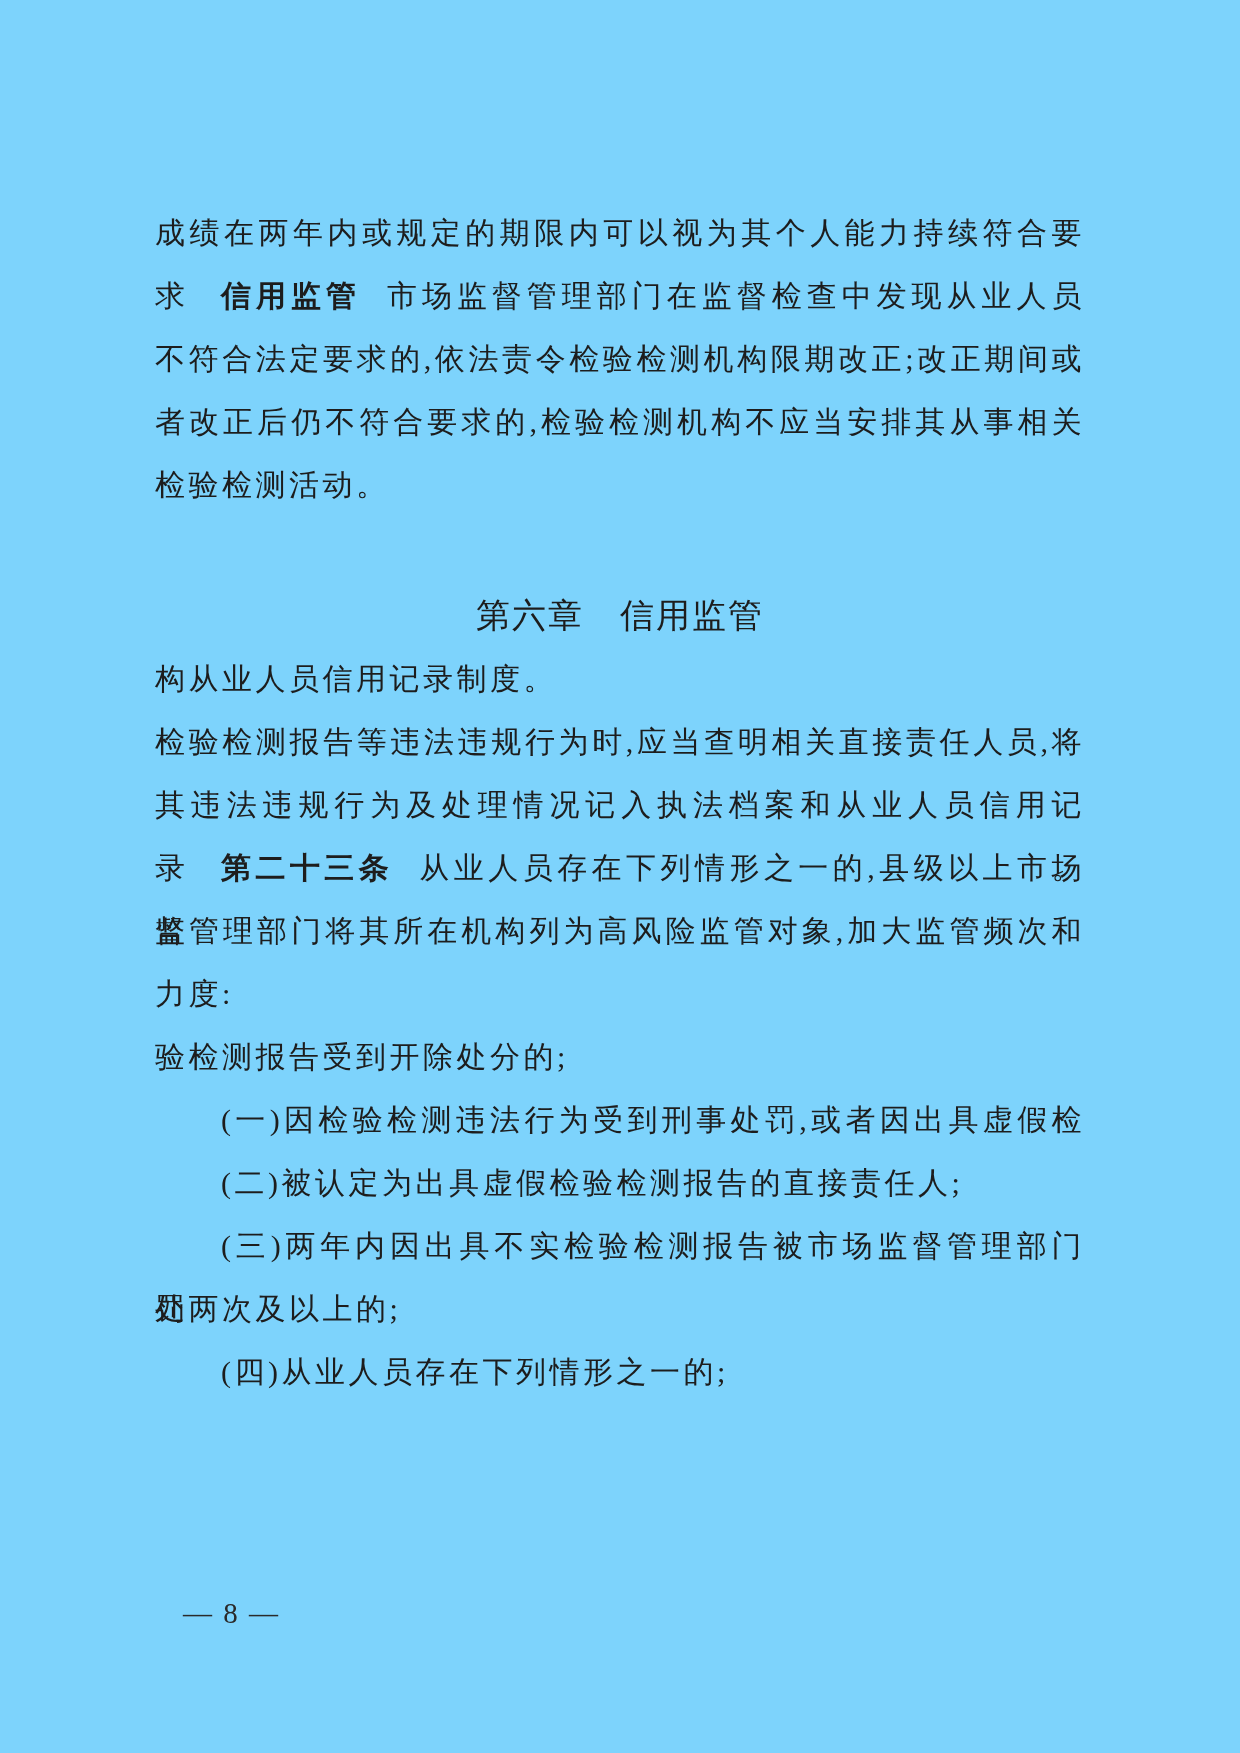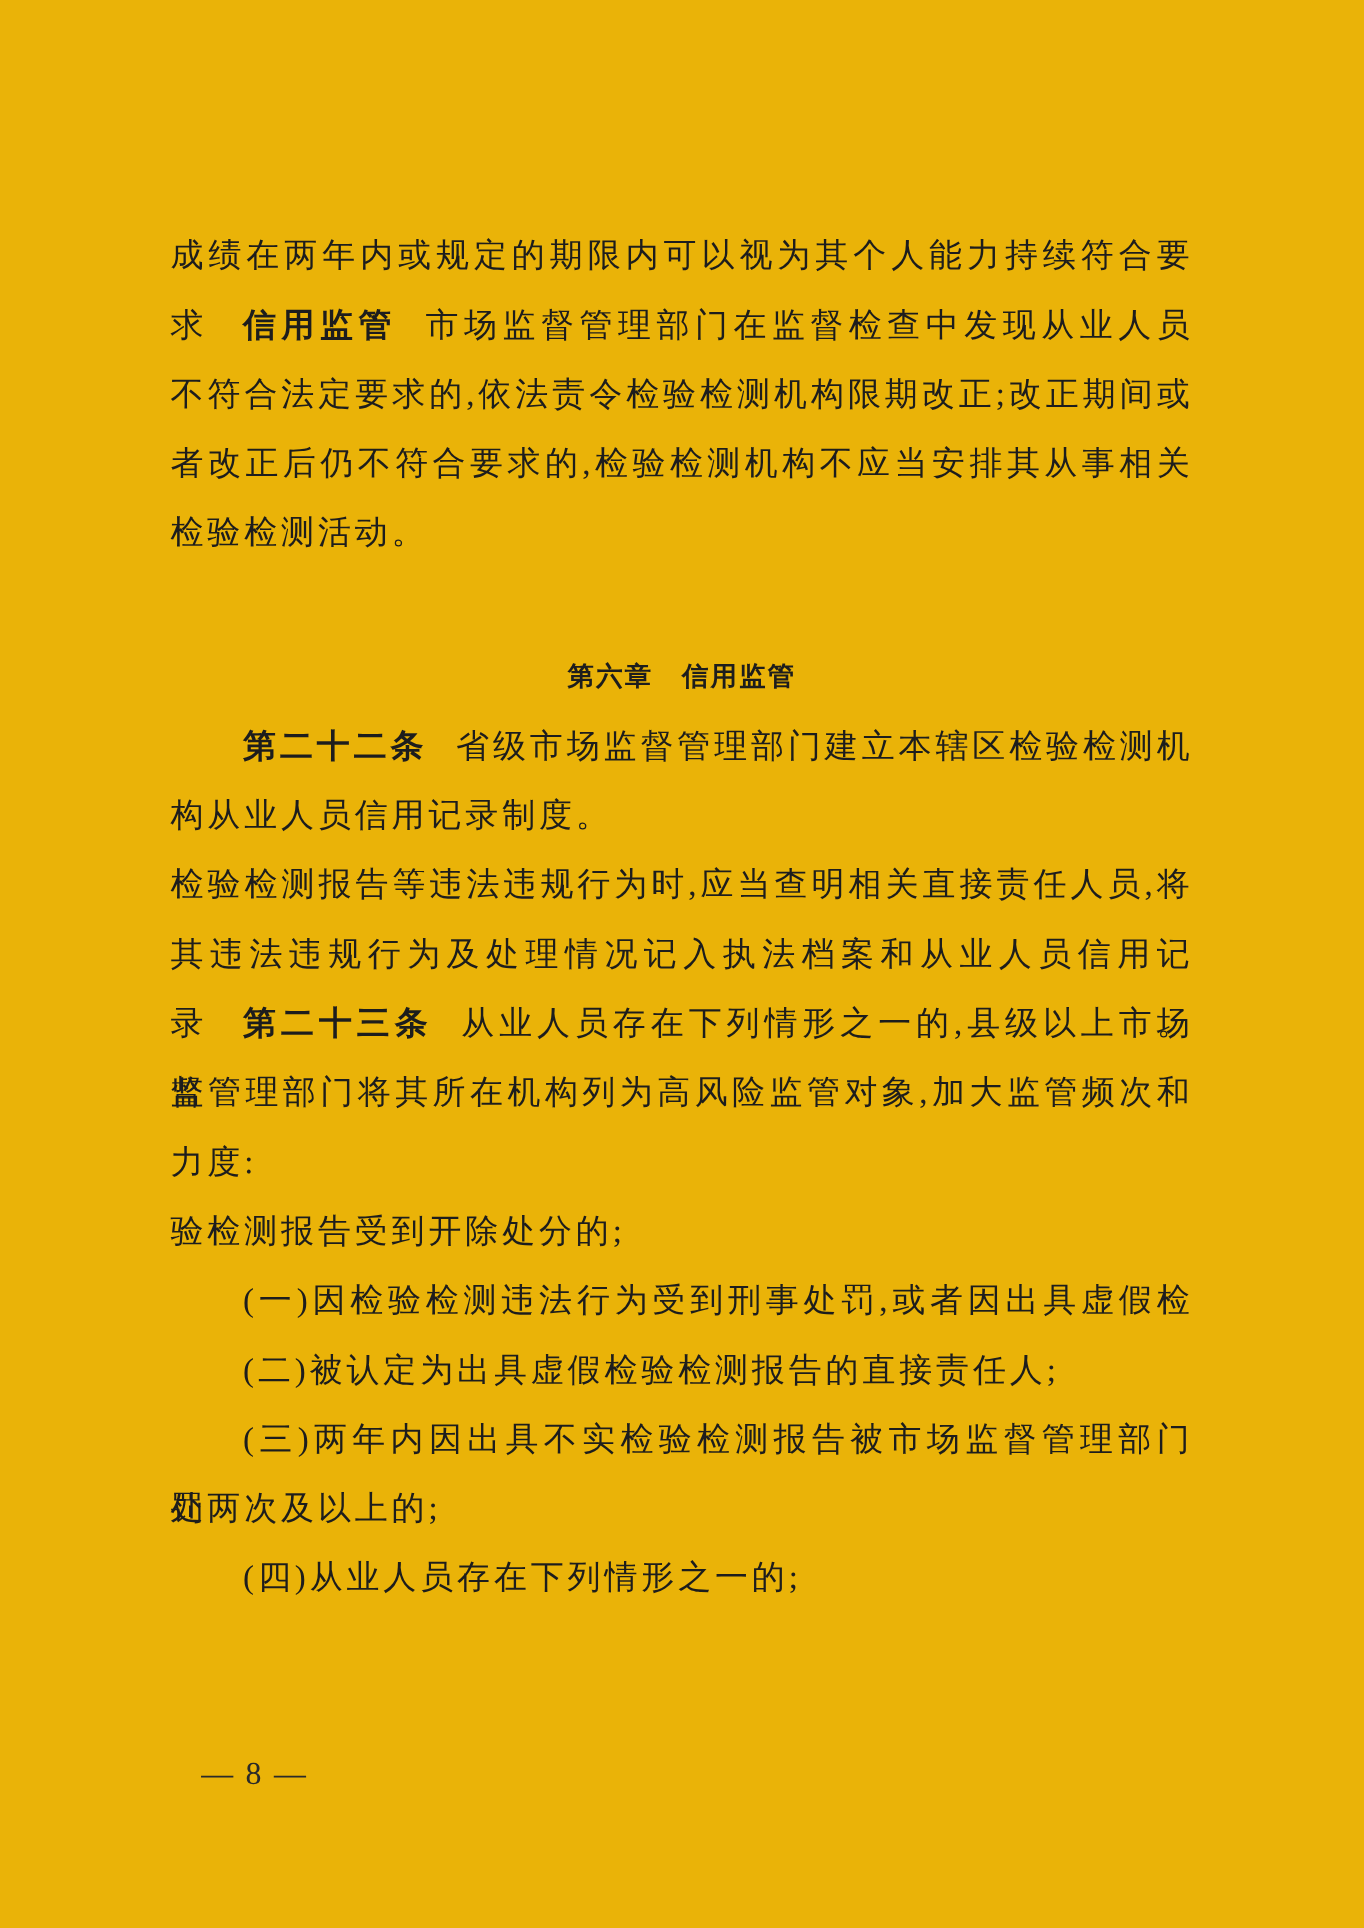--- a/index.html
+++ b/index.html
@@ -4,21 +4,21 @@
 <style>
   html, body {
     margin: 0;
     padding: 0;
     background: #ffffff;
   }
   .page {
     position: relative;
     width: 1240px;
     height: 1753px;
-    background: #eab308;
+    background: #7dd3fc;
     overflow: hidden;
     font-family: "Liberation Serif", serif;
     color: #1d1d1d;
   }
   .content {
     position: absolute;
     left: 155px;
     top: 201px;
     width: 930px;
   }
@@ -40,23 +40,23 @@
   }
   .line .term {
     font-weight: 700;
     font-family: "Liberation Sans", sans-serif;
     margin-right: 26px;
   }
   .line.heading {
     margin-top: 68px;
     text-align: center;
     text-align-last: center;
-    font-weight: 700;
+    font-weight: 400;
     font-family: "Liberation Sans", sans-serif;
-    font-size: 24px;
+    font-size: 34px;
     letter-spacing: 2px;
     white-space: nowrap;
   }
   .page-number {
     position: absolute;
     left: 183px;
     top: 1593px;
     font-size: 29px;
     line-height: 40px;
     letter-spacing: 2px;
@@ -68,21 +68,20 @@
 <body>
 
 <div class="page">
   <main class="content" id="content">
       <div class="line full"><span>成绩在两年内或规定的期限内可以视为其个人能力持续符合要求</span></div>
       <div class="line indent full"><span class="term">信用监管</span><span>市场监督管理部门在监督检查中发现从业人员</span></div>
       <div class="line full"><span>不符合法定要求的,依法责令检验检测机构限期改正;改正期间或</span></div>
       <div class="line full"><span>者改正后仍不符合要求的,检验检测机构不应当安排其从事相关</span></div>
       <div class="line"><span>检验检测活动。</span></div>
       <div class="line heading"><span>第六章　信用监管</span></div>
-      <div class="line indent full"><span class="term">第二十二条</span><span>省级市场监督管理部门建立本辖区检验检测机</span></div>
       <div class="line"><span>构从业人员信用记录制度。</span></div>
       <div class="line full"><span>检验检测报告等违法违规行为时,应当查明相关直接责任人员,将</span></div>
       <div class="line full"><span>其违法违规行为及处理情况记入执法档案和从业人员信用记录。</span></div>
       <div class="line indent full"><span class="term">第二十三条</span><span>从业人员存在下列情形之一的,县级以上市场监</span></div>
       <div class="line full"><span>督管理部门将其所在机构列为高风险监管对象,加大监管频次和</span></div>
       <div class="line"><span>力度:</span></div>
       <div class="line"><span>验检测报告受到开除处分的;</span></div>
       <div class="line indent full"><span>(一)因检验检测违法行为受到刑事处罚,或者因出具虚假检</span></div>
       <div class="line indent"><span>(二)被认定为出具虚假检验检测报告的直接责任人;</span></div>
       <div class="line indent full"><span>(三)两年内因出具不实检验检测报告被市场监督管理部门处</span></div>

